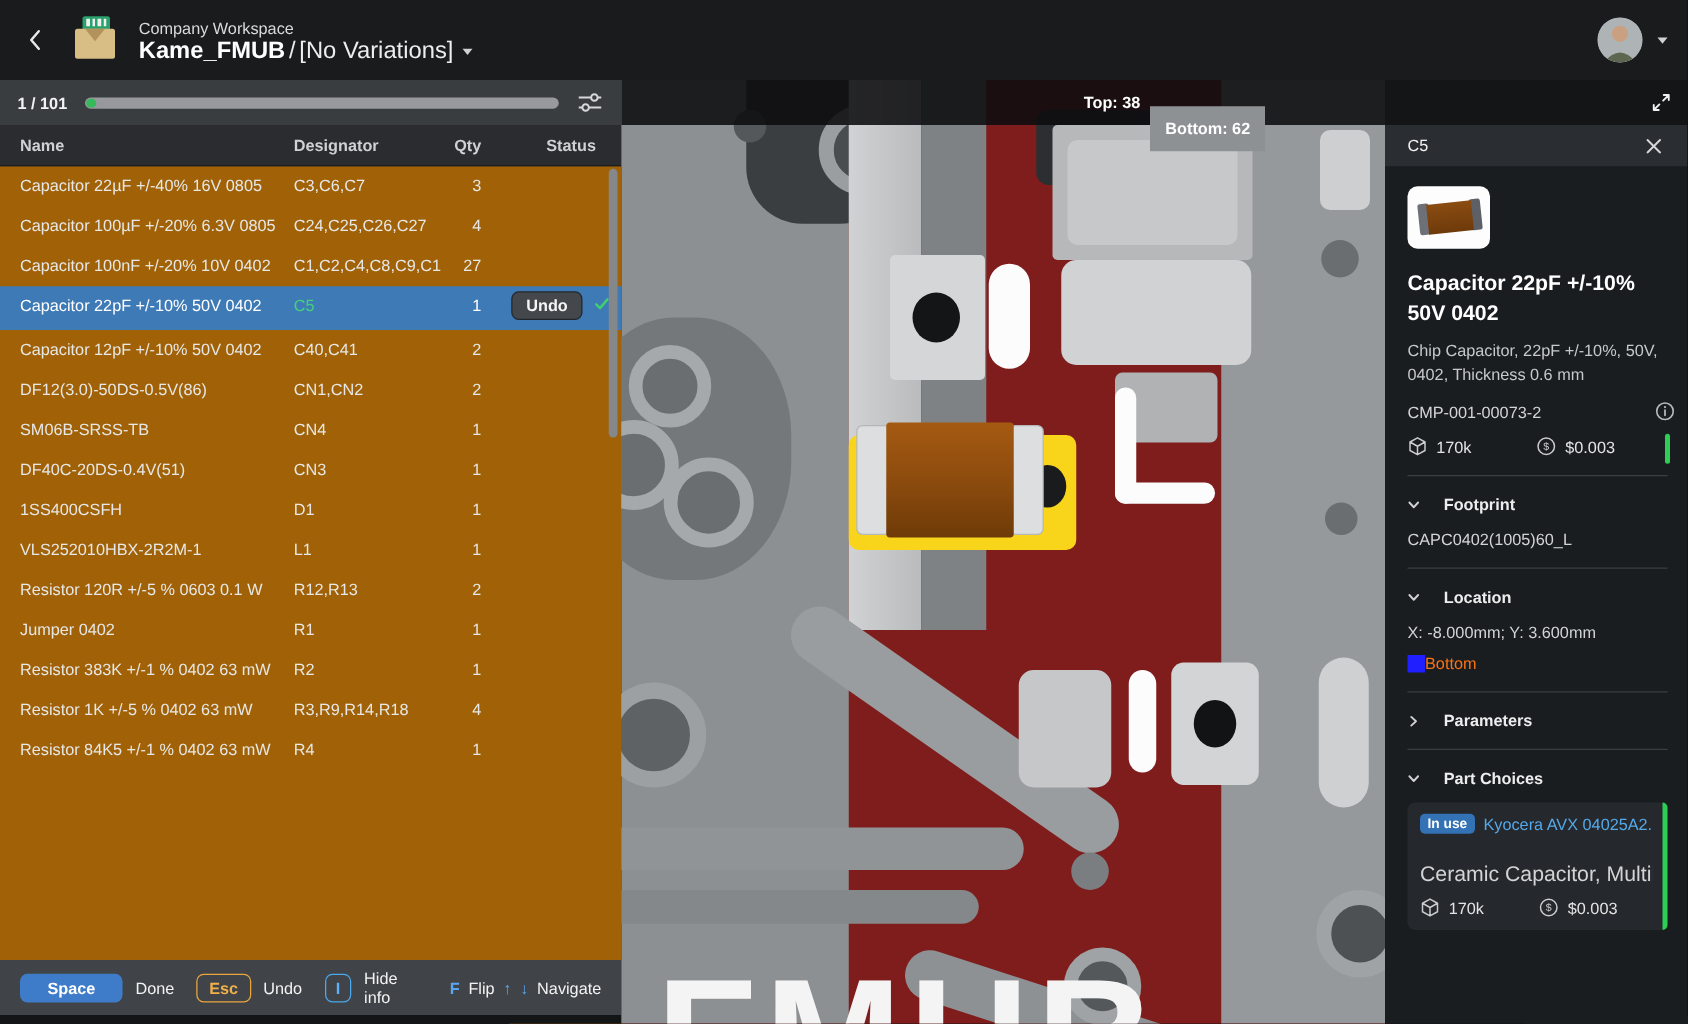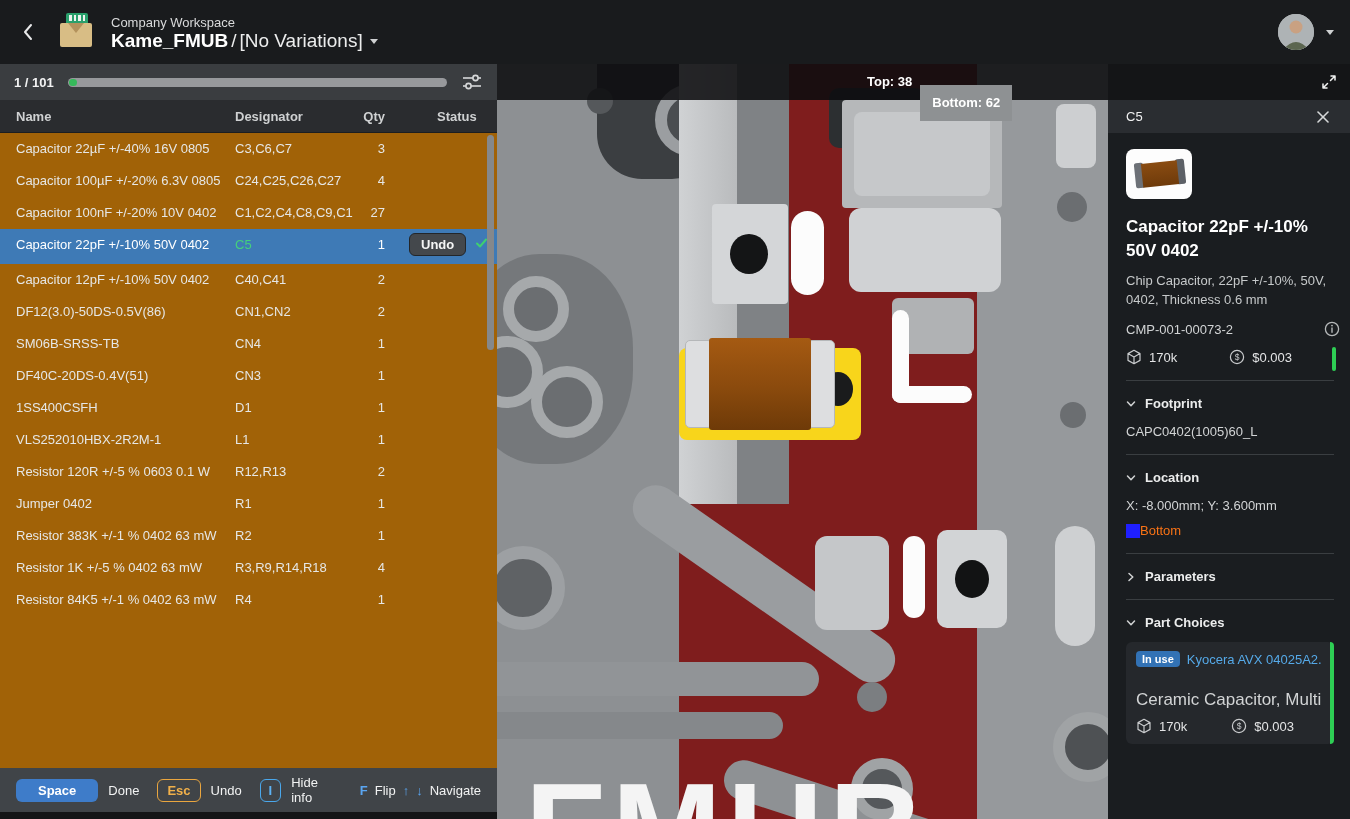--- a/index.html
+++ b/index.html
@@ -90,21 +90,21 @@
   .pt-capR { position:absolute; left:50px; top:10px; width:9px; height:25px; background:#5d6167; border-radius:2px; transform:rotate(-6deg); }
   .d-title { margin-top:16px; font-size:17px; font-weight:700; color:#ffffff; line-height:24px; }
   .d-desc { margin-top:8px; font-size:13px; color:#c6c9ca; line-height:19px; }
   .d-partnum-row { margin-top:12px; display:flex; align-items:center; font-size:13px; color:#d2d4d5; }
   .info-btn { margin-left:auto; margin-right:-6px; cursor:pointer; display:flex; }
   .metrics-row { margin-top:12px; display:flex; align-items:center; font-size:13px; color:#e3e4e5; position:relative; }
   .metric { display:flex; align-items:flex-end; gap:7px; }
   .metric.price { margin-left:52px; }
   .green-bar { position:absolute; right:-2px; top:-2px; width:4px; height:24px; background:#2ece54; border-radius:2px; }
   .divider { height:1px; background:#3a3e41; margin:15px 0; }
-  .section-head { display:flex; align-items:center; gap:9px; font-size:13px; font-weight:700; color:#eceded; cursor:pointer; }
+  .section-head { display:flex; align-items:center; gap:19px; font-size:13px; font-weight:700; color:#eceded; cursor:pointer; }
   .sec-text { margin-top:13px; font-size:13px; color:#d2d4d5; }
   .sec-desc { margin-top:9px; font-size:13px; color:#c6c9ca; line-height:19px; }
   .layer-row { margin-top:10px; display:flex; align-items:center; font-size:13px; color:#f97316; }
   .layer-swatch { width:14px; height:14px; background:#1f1fff; }
   .pc-card { margin-top:12px; background:#25282c; border-radius:6px; padding:9px 12px 10px 10px; position:relative; }
   .pc-bar { position:absolute; right:0; top:0; bottom:0; width:4px; background:#2ece54; border-radius:0 6px 6px 0; }
   .pc-line1 { display:flex; align-items:center; gap:7px; }
   .in-use { background:#3272b5; color:#fff; font-size:11px; font-weight:700; padding:2px 6px; border-radius:4px; white-space:nowrap; }
   .pc-link { font-size:13px; color:#55a9e8; white-space:nowrap; overflow:hidden; cursor:pointer; }
   .pc-desc { margin-top:23px; font-size:17px; color:#d2d4d5; white-space:nowrap; overflow:hidden; }

